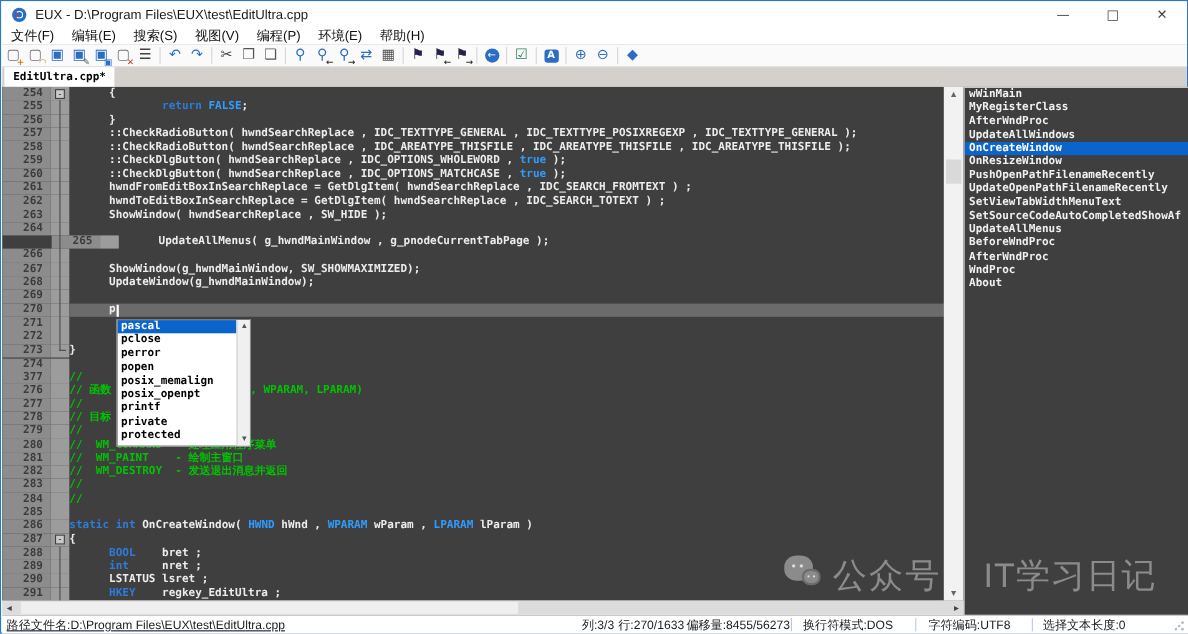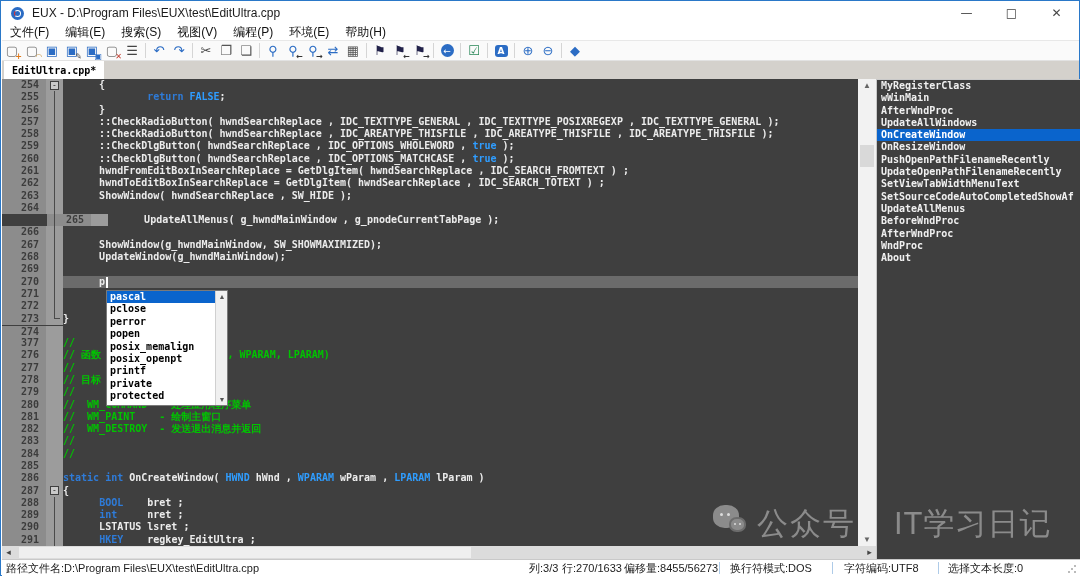--- a/index.html
+++ b/index.html
@@ -460,22 +460,22 @@
     </div>
   </div>
 
   <div id="vscroll">
     <div class="vs-arrow" style="top:0">▲</div>
     <div id="vs-thumb"></div>
     <div class="vs-arrow" style="bottom:0">▼</div>
   </div>
 
   <div id="panel">
+      <div class="fn-item">wWinMain</div>
       <div class="fn-item">MyRegisterClass</div>
-      <div class="fn-item">wWinMain</div>
       <div class="fn-item">AfterWndProc</div>
       <div class="fn-item">UpdateAllWindows</div>
       <div class="fn-item sel">OnCreateWindow</div>
       <div class="fn-item">OnResizeWindow</div>
       <div class="fn-item">PushOpenPathFilenameRecently</div>
       <div class="fn-item">UpdateOpenPathFilenameRecently</div>
       <div class="fn-item">SetViewTabWidthMenuText</div>
       <div class="fn-item">SetSourceCodeAutoCompletedShowAf</div>
       <div class="fn-item">UpdateAllMenus</div>
       <div class="fn-item">BeforeWndProc</div>
@@ -485,21 +485,21 @@
     </div>
 
   <div id="hscroll">
     <div class="hs-arrow" style="left:0">◂</div>
     <div id="hs-thumb"></div>
     <div class="hs-arrow" style="right:0">▸</div>
   </div>
 
   <div id="statusbar">
     <div id="grip"></div>
-  <div class="st-seg" style="left: 4px;">路径文件名:D:\Program Files\EUX\test\EditUltra.cpp</div>
+  <div class="st-seg" style="left: 4px; text-decoration: underline;">路径文件名:D:\Program Files\EUX\test\EditUltra.cpp</div>
       <div class="st-seg" style="left: 527px;">列:3/3</div>
       <div class="st-seg" style="left: 560px;">行:270/1633</div>
       <div class="st-seg" style="left: 622px;">偏移量:8455/56273</div>
       <div class="st-seg" style="left: 728px;">换行符模式:DOS</div>
       <div class="st-seg" style="left: 842px;">字符编码:UTF8</div>
       <div class="st-seg" style="left: 946px;">选择文本长度:0</div>
       <div class="st-sep" style="left: 717px;"></div>
       <div class="st-sep" style="left: 830px;"></div>
       <div class="st-sep" style="left: 936px;"></div>
     </div>

